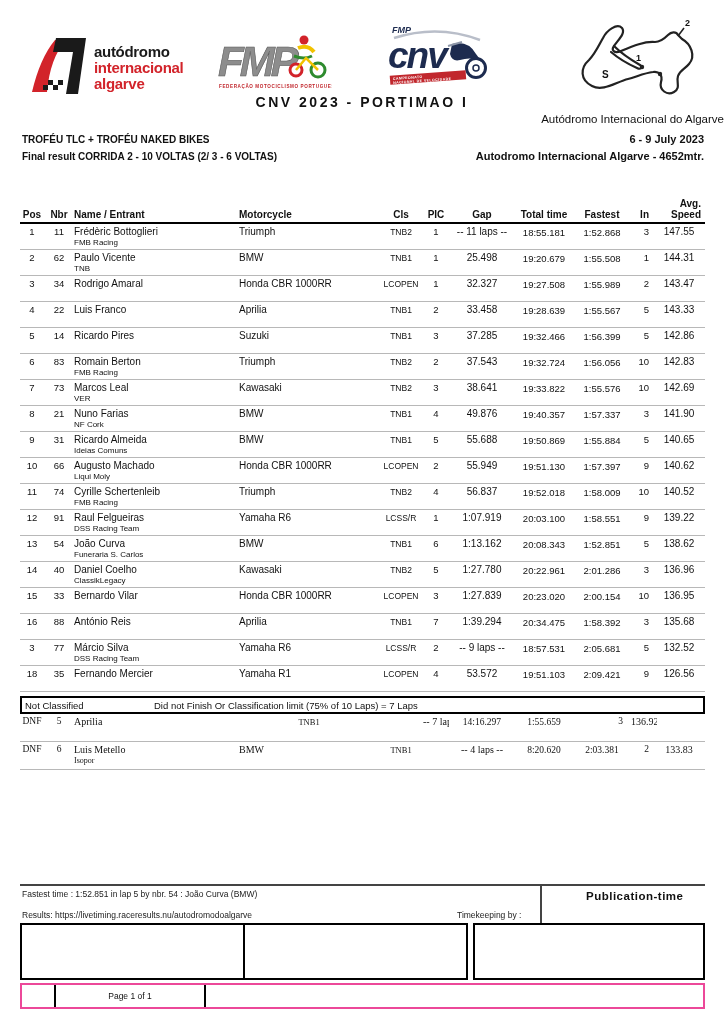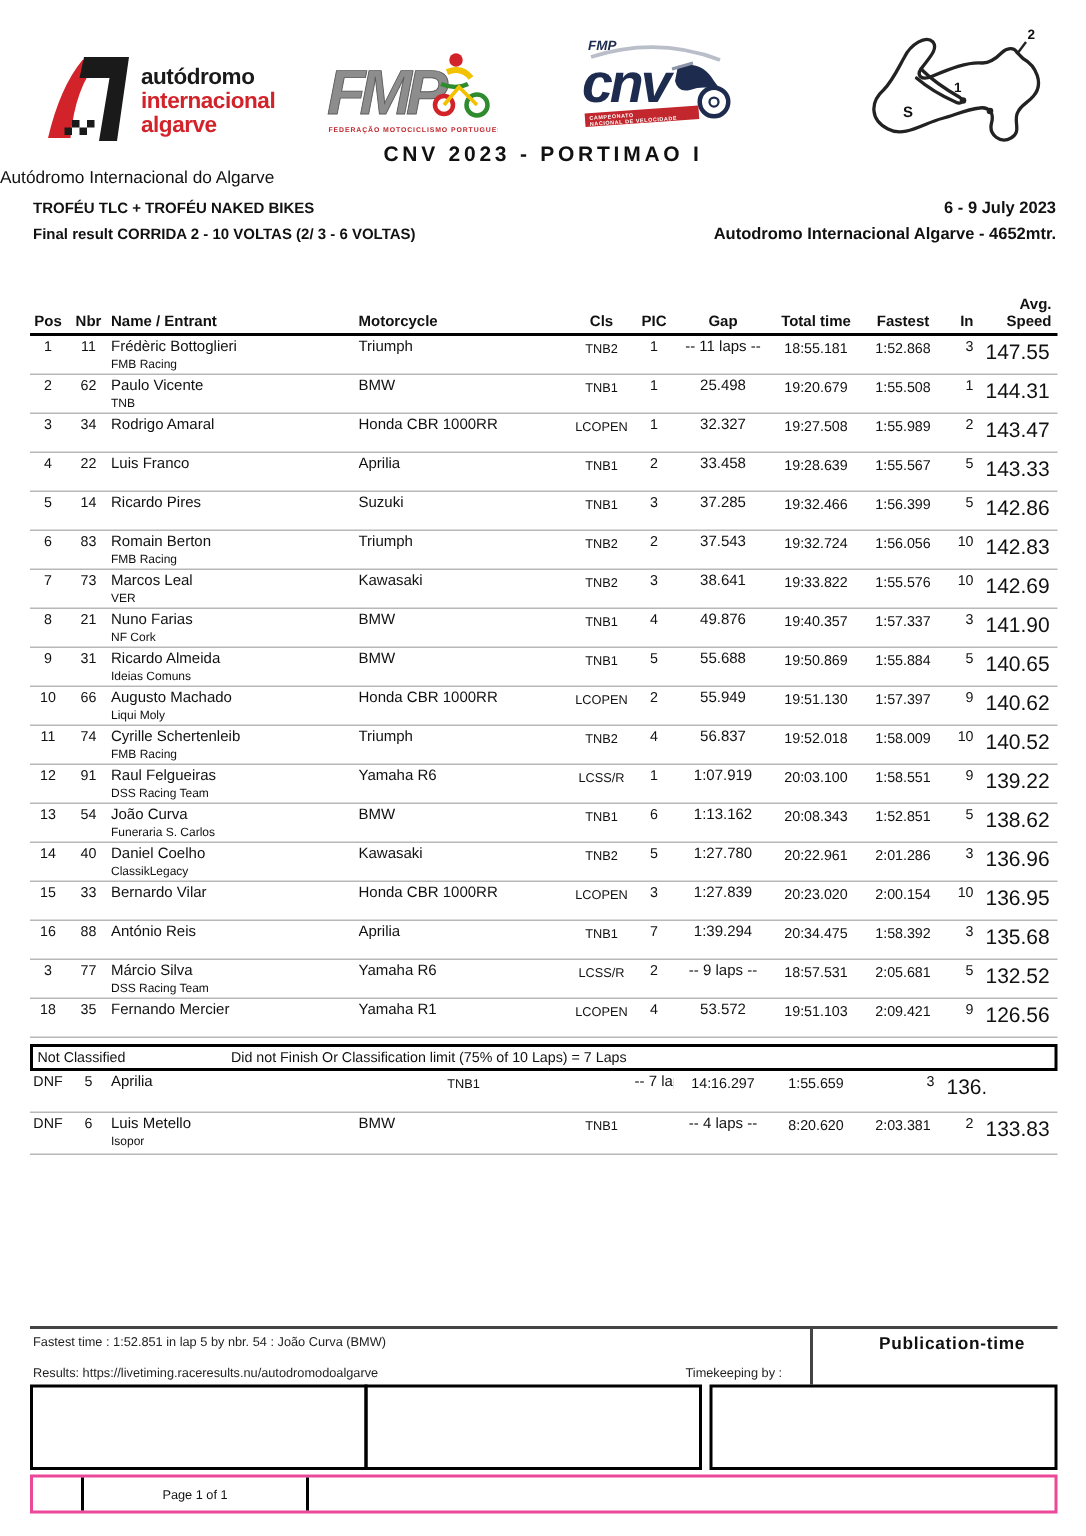--- a/index.html
+++ b/index.html
@@ -12,21 +12,21 @@
   .logo-aia { position:absolute; left:28px; top:28px; width:164px; height:80px; display:flex; align-items:center; }
   .aia-text { margin-left:4px; font-weight:bold; font-size:15px; line-height:16px; letter-spacing:-0.3px; }
   .aia-text .l1 { color:#1a1a1a; }
   .aia-text .l2, .aia-text .l3 { color:#d2232a; }
   .logo-fmp { position:absolute; left:218px; top:30px; width:114px; height:68px; }
   .logo-cnv { position:absolute; left:388px; top:22px; width:106px; height:68px; }
   .trackmap { position:absolute; left:570px; top:12px; width:132px; height:112px; }
   
   .title { position:absolute; left:0; top:94px; width:100%; text-align:center;
            font-size:14px; font-weight:bold; letter-spacing:2.5px; }
-  .subtitle { position:absolute; left:0; top:113px; width:100%; text-align:left; font-size:11.5px; }
+  .subtitle { position:absolute; left:0; top:113px; width:100%; text-align:right; font-size:11.5px; }
   .event-left { position:absolute; left:22px; top:131px; font-weight:bold; font-size:10px; line-height:17px; }
   .event-right { position:absolute; right:20px; top:131px; font-weight:bold; font-size:11px; line-height:17px; text-align:right; }
   
   .rtable { position:absolute; left:20px; top:198px; width:685px; }
   .grid { display:grid; grid-template-columns:24px 30px 165px 140px 44px 26px 66px 58px 58px 26px 48px; }
   .thead { border-bottom:2px solid #000; padding-bottom:2px; font-weight:bold; font-size:10px; }
   .thead > div { display:flex; flex-direction:column; justify-content:flex-end; }
   .thead .h-pos, .thead .h-nbr { align-items:center; }
   .thead .h-cls, .thead .h-pic, .thead .h-gap, .thead .h-total, .thead .h-fastest { align-items:center; }
   .thead .h-in { align-items:flex-end; padding-right:8px; }
@@ -36,25 +36,25 @@
   .c.pos, .c.nbr { text-align:center; font-size:9.5px; }
   .c.name .nm { font-size:10px; }
   .c.name .team { font-size:8px; padding-top:1px; }
   .c.moto { font-size:10px; }
   .c.cls { text-align:center; font-size:8.5px; padding-top:1px; }
   .c.pic { text-align:center; font-size:9.5px; }
   .c.gap { text-align:center; font-size:10px; }
   .c.total { text-align:center; font-size:9.5px; padding-top:1px; }
   .c.fastest { text-align:center; font-size:9.5px; padding-top:1px; }
   .c.in { text-align:right; padding-right:8px; font-size:9.5px; }
-  .c.speed { text-align:left; padding-right:4px; font-size:14px; }
+  .c.speed { text-align:center; padding-right:4px; font-size:10px; }
   .ncbar { margin-top:4px; border:2px solid #000; height:18px; display:flex; align-items:center;
            font-size:9.5px; }
   .ncbar .nclabel { width:132px; padding-left:3px; }
-  .dnf .trow { min-height:28px; }
+  .dnf .trow { min-height:28px;font-family:Liberation Serif, serif; }
   
   .footer { position:absolute; left:20px; top:884px; width:685px; border-top:2px solid #444; }
   .f-fastest { position:absolute; left:2px; top:3px; font-size:8.5px; color:#222; }
   .f-results { position:absolute; left:2px; top:24px; font-size:8.5px; color:#222; }
   .f-timekeeping { position:absolute; left:437px; top:24px; font-size:8.5px; color:#222; }
   .pubbox { position:absolute; left:520px; top:0; width:165px; height:37px; border-left:2px solid #444;padding-left:32px; }
   .pubbox span { display:block; padding:4px 0 0 12px; font-weight:bold; font-size:11.5px; letter-spacing:0.5px; }
   .fboxes { position:absolute; left:0; top:37px; width:685px; height:57px; display:flex; }
   .fbox { border:2px solid #000; height:57px; }
   .fbox.b1 { width:225px; }

